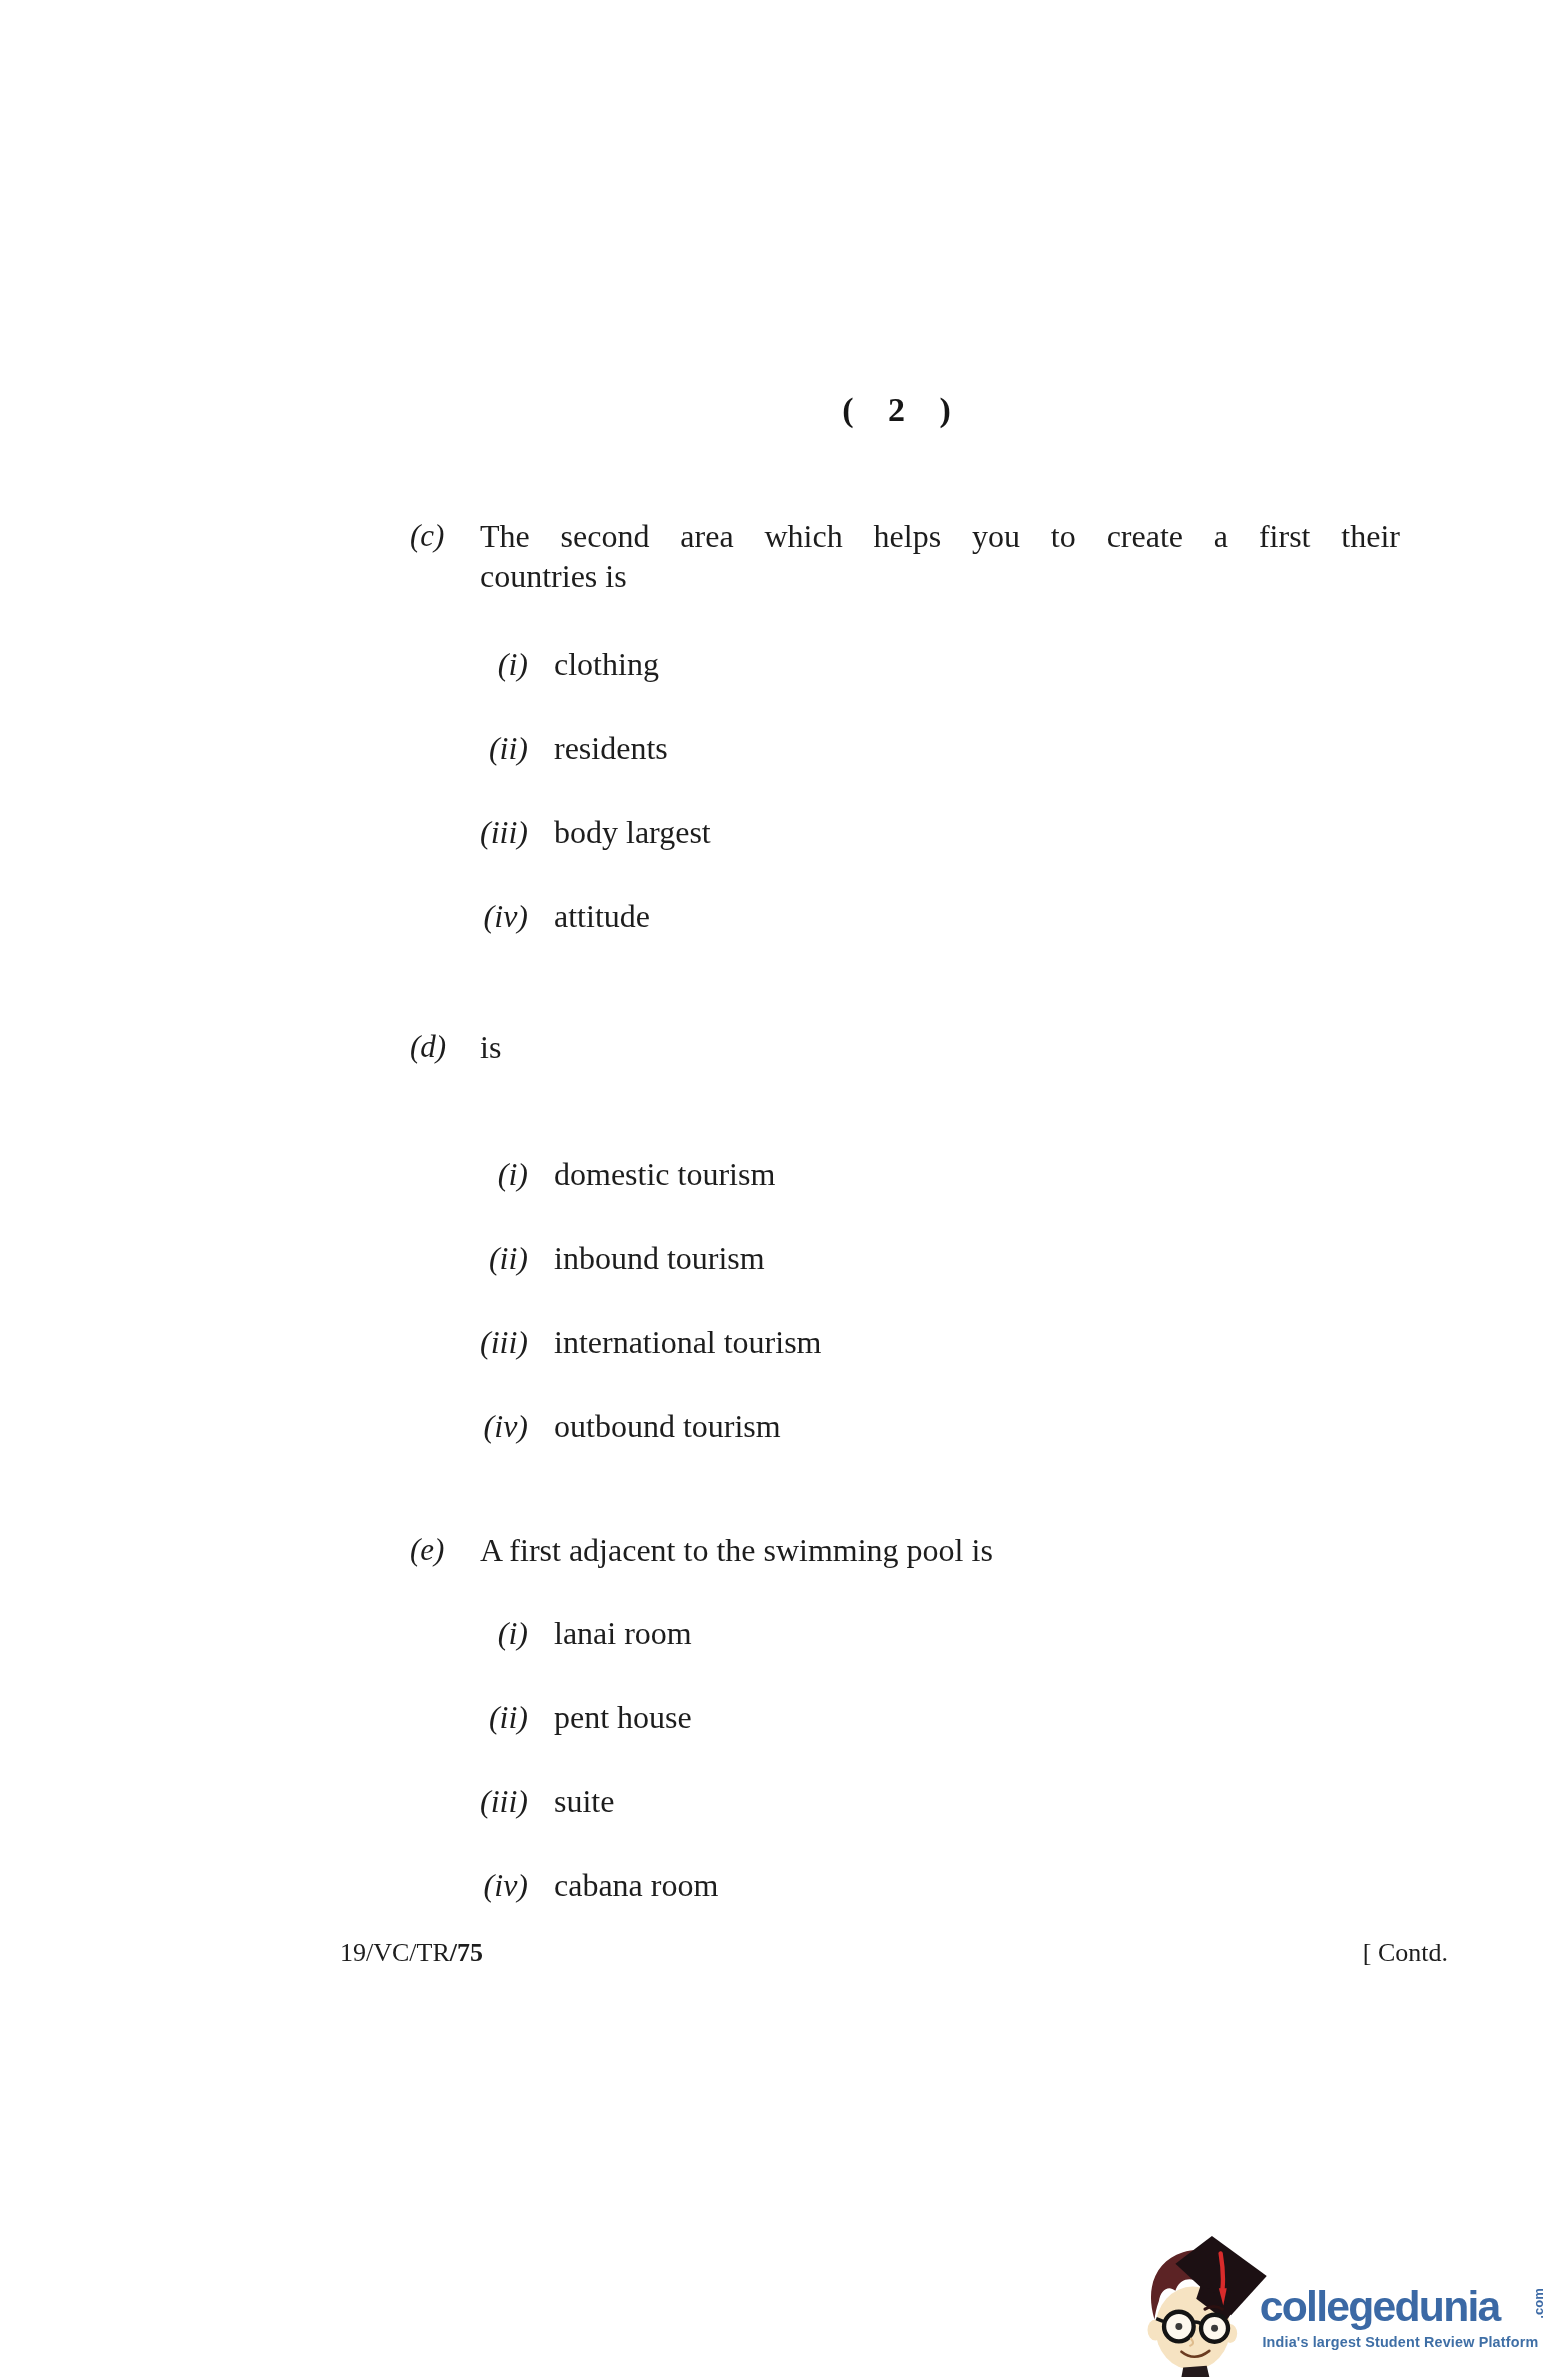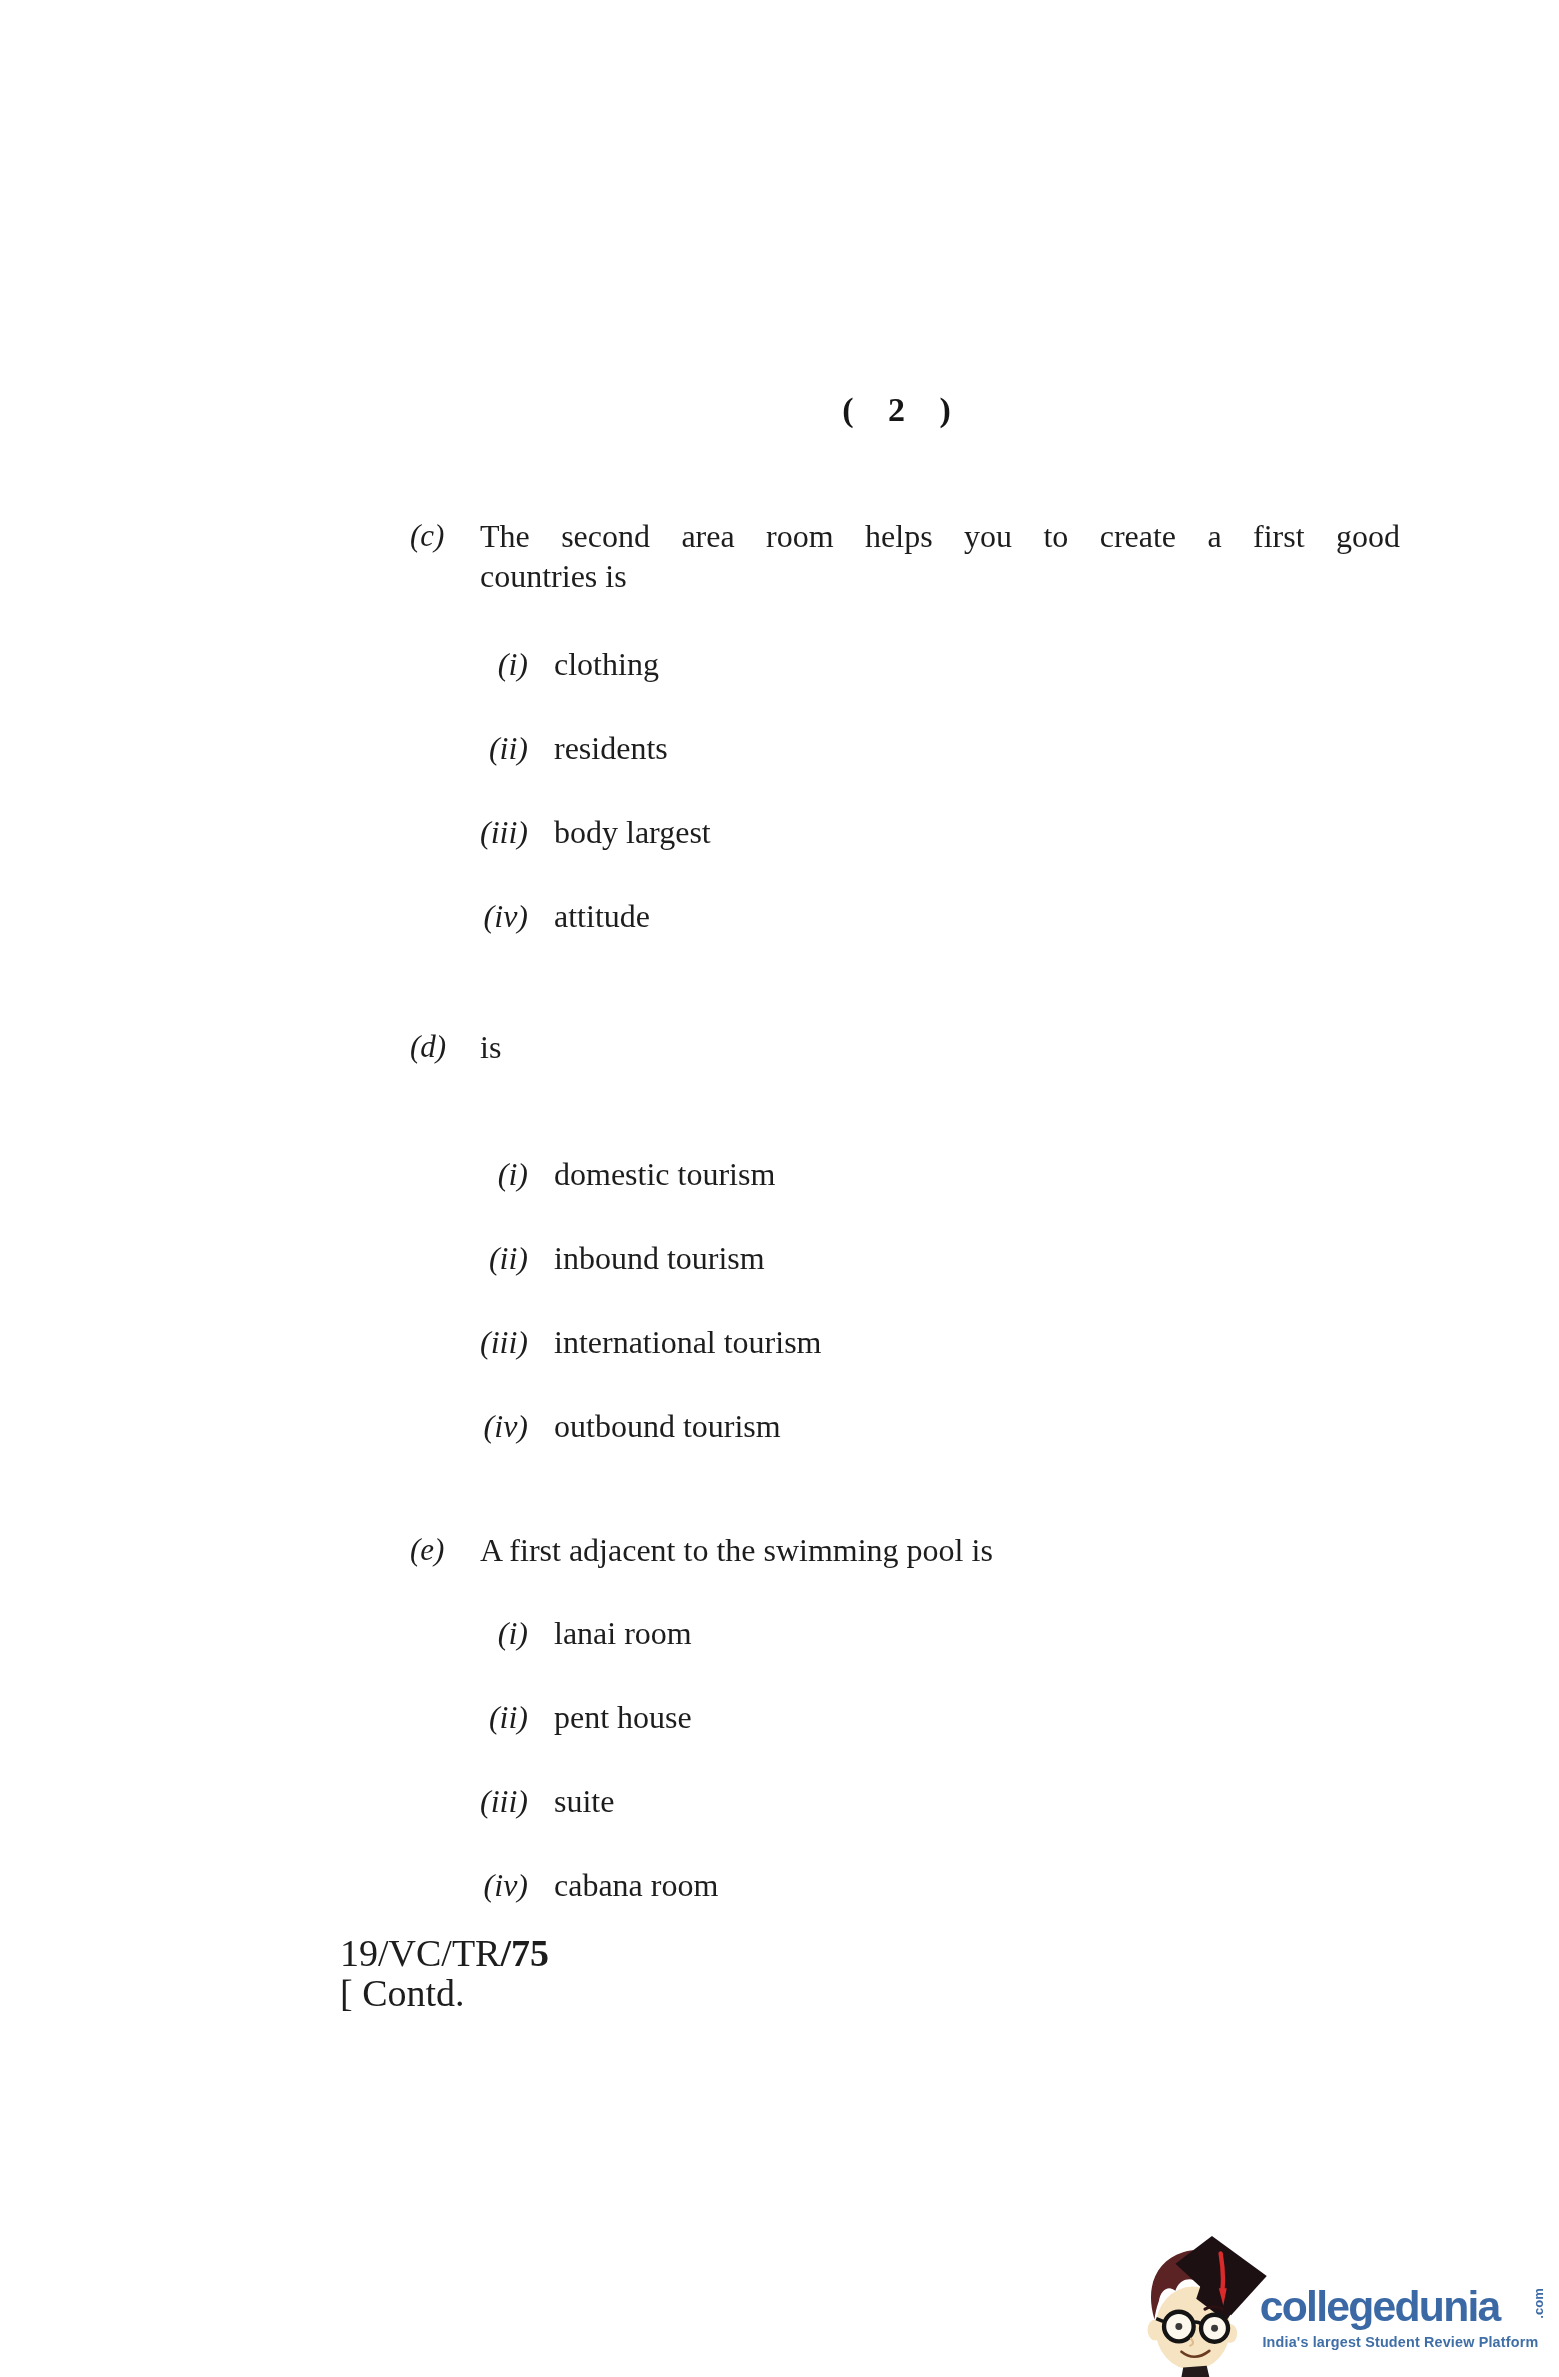--- a/index.html
+++ b/index.html
@@ -82,23 +82,22 @@
   .otext { margin-left: 26px; }
 
   
   .footer {
     position: absolute;
     top: 1933px;
     left: 340px;
     width: 1108px;
     display: flex;
     justify-content: space-between;
-    font-size: 38px;
-    line-height: 40px;
-    flex-direction: column;
+    font-size: 26px;
+    line-height: 40px;
   }
   .footer .bold { font-weight: bold; }
 
   
   .logo {
     position: absolute;
     right: 0;
     bottom: 0;
     width: 426px;
     height: 148px;
@@ -109,21 +108,21 @@
 </head>
 <body>
 
 <div class="page">
 
   <div class="page-num">( 2 )</div>
 
   <div class="question" id="q-c">
     <div class="qlabel">(c)</div>
     <div class="qbody">
-      <div class="qline just">The second area room helps you to create a first good</div>
+      <div class="qline just">The second area which helps you to create a first their</div>
       <div class="qline">countries is</div>
     </div>
   </div>
   <div class="options" id="opts-c">
     <div class="option">
       <div class="onum">(i)</div>
       <div class="otext">clothing</div>
     </div>
     <div class="option">
       <div class="onum">(ii)</div>

